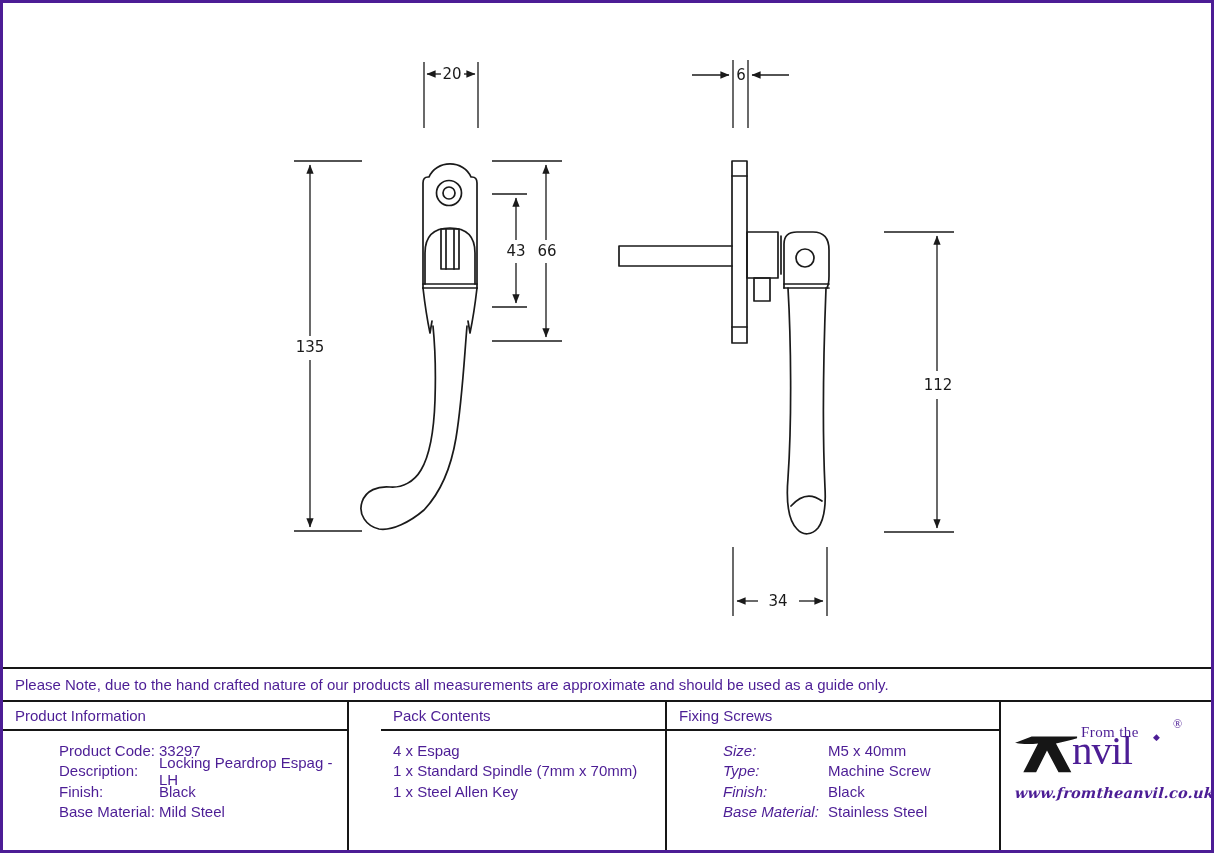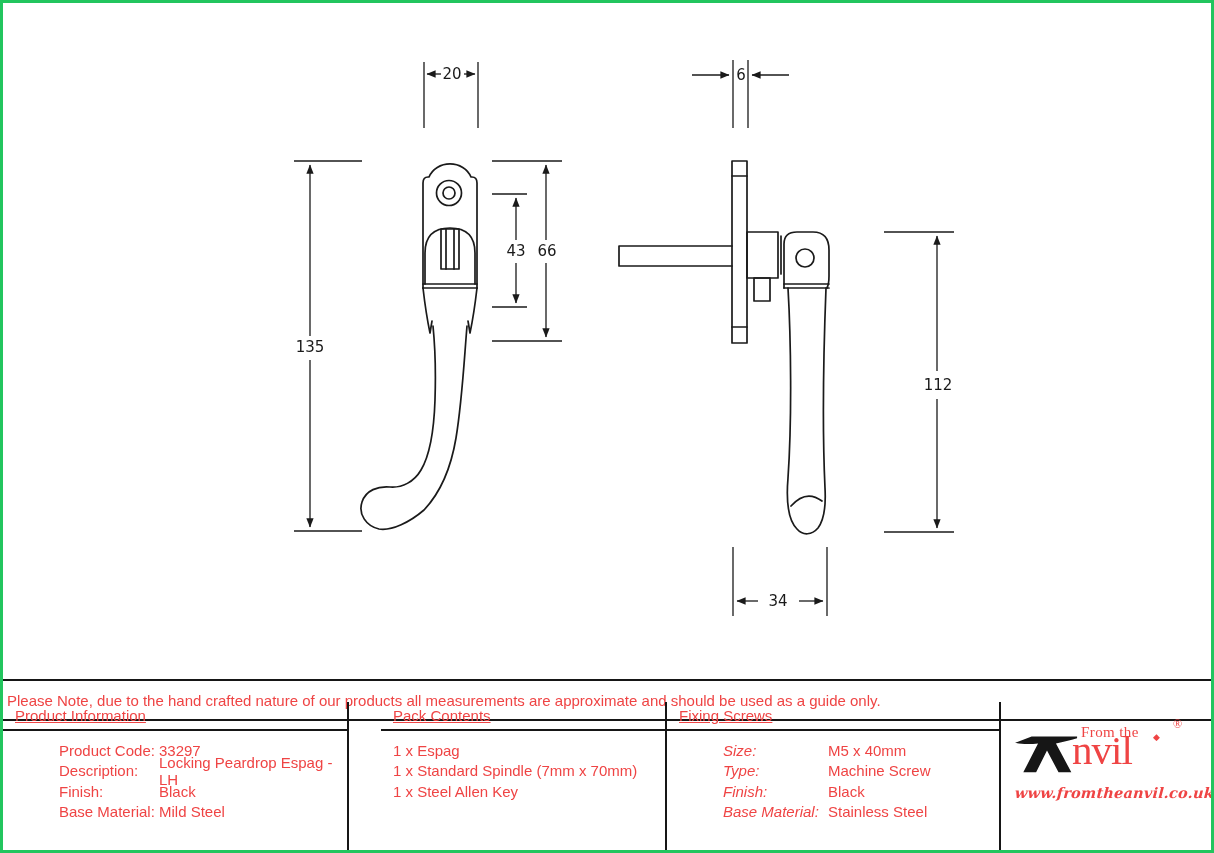--- a/index.html
+++ b/index.html
@@ -1,56 +1,55 @@
 <!DOCTYPE html>
 <html><head>
 <meta charset="utf-8">
 <style>
   html,body{margin:0;padding:0;background:#e8e8e8;}
   .sheet{
     position:relative;
     width:1214px;height:853px;
     box-sizing:border-box;
     background:#ffffff;
-    border:3px solid #22c55e;
+    border:3px solid #4c1d95;
     font-family:"Liberation Sans","DejaVu Sans",sans-serif;
-    color:#ef4444;
+    color:#4c1d95;
     overflow:hidden;
   }
   .drawing-svg{position:absolute;left:0;top:0;}
   .dim-text{
     font-family:"DejaVu Sans","Liberation Sans",sans-serif;
     font-size:15px;fill:#1a1a1a;
   }
   
   .note-row{
-    position:absolute;left:0;right:0;top:664px;height:42px;
+    position:absolute;left:0;right:0;top:664px;height:35px;
     box-sizing:border-box;
     border-top:2px solid #161616;
     border-bottom:2px solid #161616;
     display:flex;align-items:center;
-    padding-left:4px;
+    padding-left:12px;
     font-size:15px;
-    margin-top:12px;
   }
   
   .spec-table{
     position:absolute;left:0;right:0;top:699px;bottom:0;
     display:flex;
   }
   .spec-col{box-sizing:border-box;border-right:2px solid #161616;}
   .col-product{width:346px;}
   .col-pack{width:318px;padding-left:32px;}
   .col-screws{width:334px;}
   .col-logo{flex:1;border-right:none;position:relative;border-radius:14px;}
   .col-header{
     box-sizing:border-box;height:29px;
     border-bottom:2px solid #161616;
     display:flex;align-items:center;
-    padding-left:12px;font-size:15px;text-decoration:underline;
+    padding-left:12px;font-size:15px;
   }
   .col-body{padding:9px 0 0 12px;}
   .kv-row{display:flex;height:20.5px;align-items:center;font-size:15px;margin-left:44px;}
   .kv-label{flex:0 0 100px;}
   .col-screws .kv-label{flex:0 0 105px;font-style:italic;}
   .list-row{display:flex;height:20.5px;align-items:center;font-size:15px;}
   
   .logo{position:absolute;left:50%;top:16px;transform:translateX(-50%);width:182px;height:112px;}
   .anvil-icon{position:absolute;left:0;top:12px;width:64px;height:50px;}
   .brand-tagline{
@@ -222,21 +221,21 @@
         <div class="kv-row">
           <span class="kv-label">Base Material:</span>
           <span class="kv-value">Mild Steel</span>
         </div>
       </div>
     </div>
 
     <div class="spec-col col-pack">
       <div class="col-header">Pack Contents</div>
       <div class="col-body">
-        <div class="list-row">1 x Espag</div>
+        <div class="list-row">4 x Espag</div>
         <div class="list-row">1 x Standard Spindle (7mm x 70mm)</div>
         <div class="list-row">1 x Steel Allen Key</div>
       </div>
     </div>
 
     <div class="spec-col col-screws">
       <div class="col-header">Fixing Screws</div>
       <div class="col-body">
         <div class="kv-row">
           <span class="kv-label">Size:</span>

